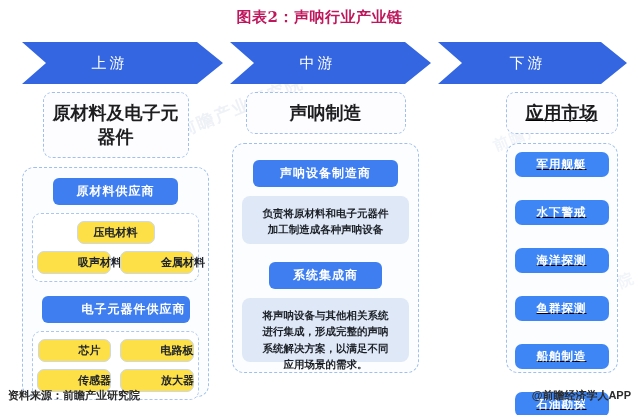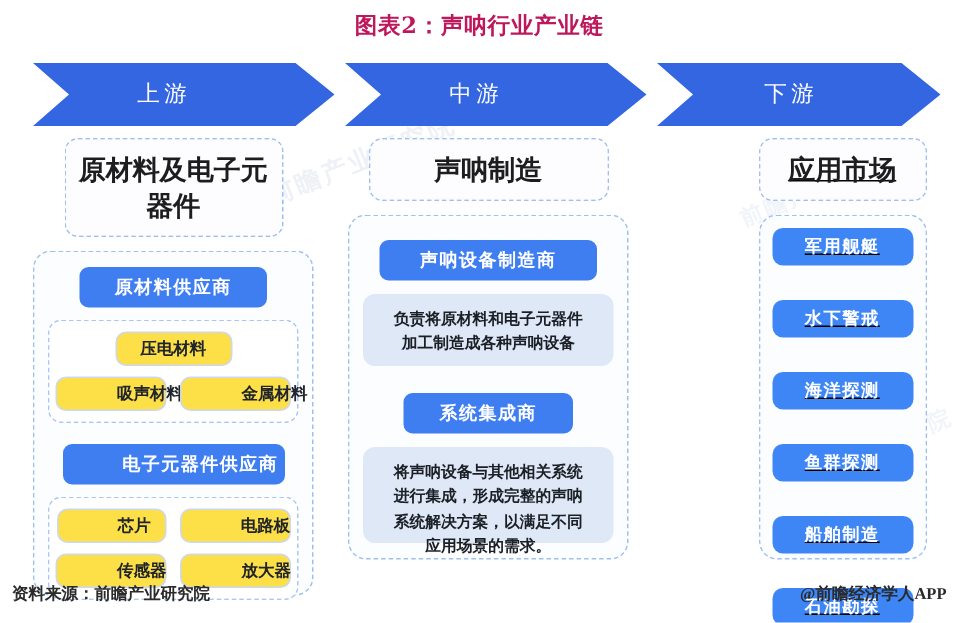--- a/index.html
+++ b/index.html
@@ -157,21 +157,21 @@
   
   .footer-left{
     position:absolute;left:8px;bottom:12px;
     font-size:11px;color:#2b2b2b;font-weight:700;
     font-family:"DejaVu Serif","Liberation Serif",serif;
     z-index:5;
   }
   .footer-right{
     position:absolute;right:8px;bottom:12px;
     font-size:11px;color:#2b2b2b;font-weight:700;
-    font-family:Liberation Serif, serif;
+    font-family:Liberation Sans, sans-serif;
     z-index:5;
     margin-top:18px;
   }
 </style>
 </head>
 <body>
 
 <div id="page">
 
   <div class="wm" style="left:175px;top:95px;">前瞻产业研究院</div>

